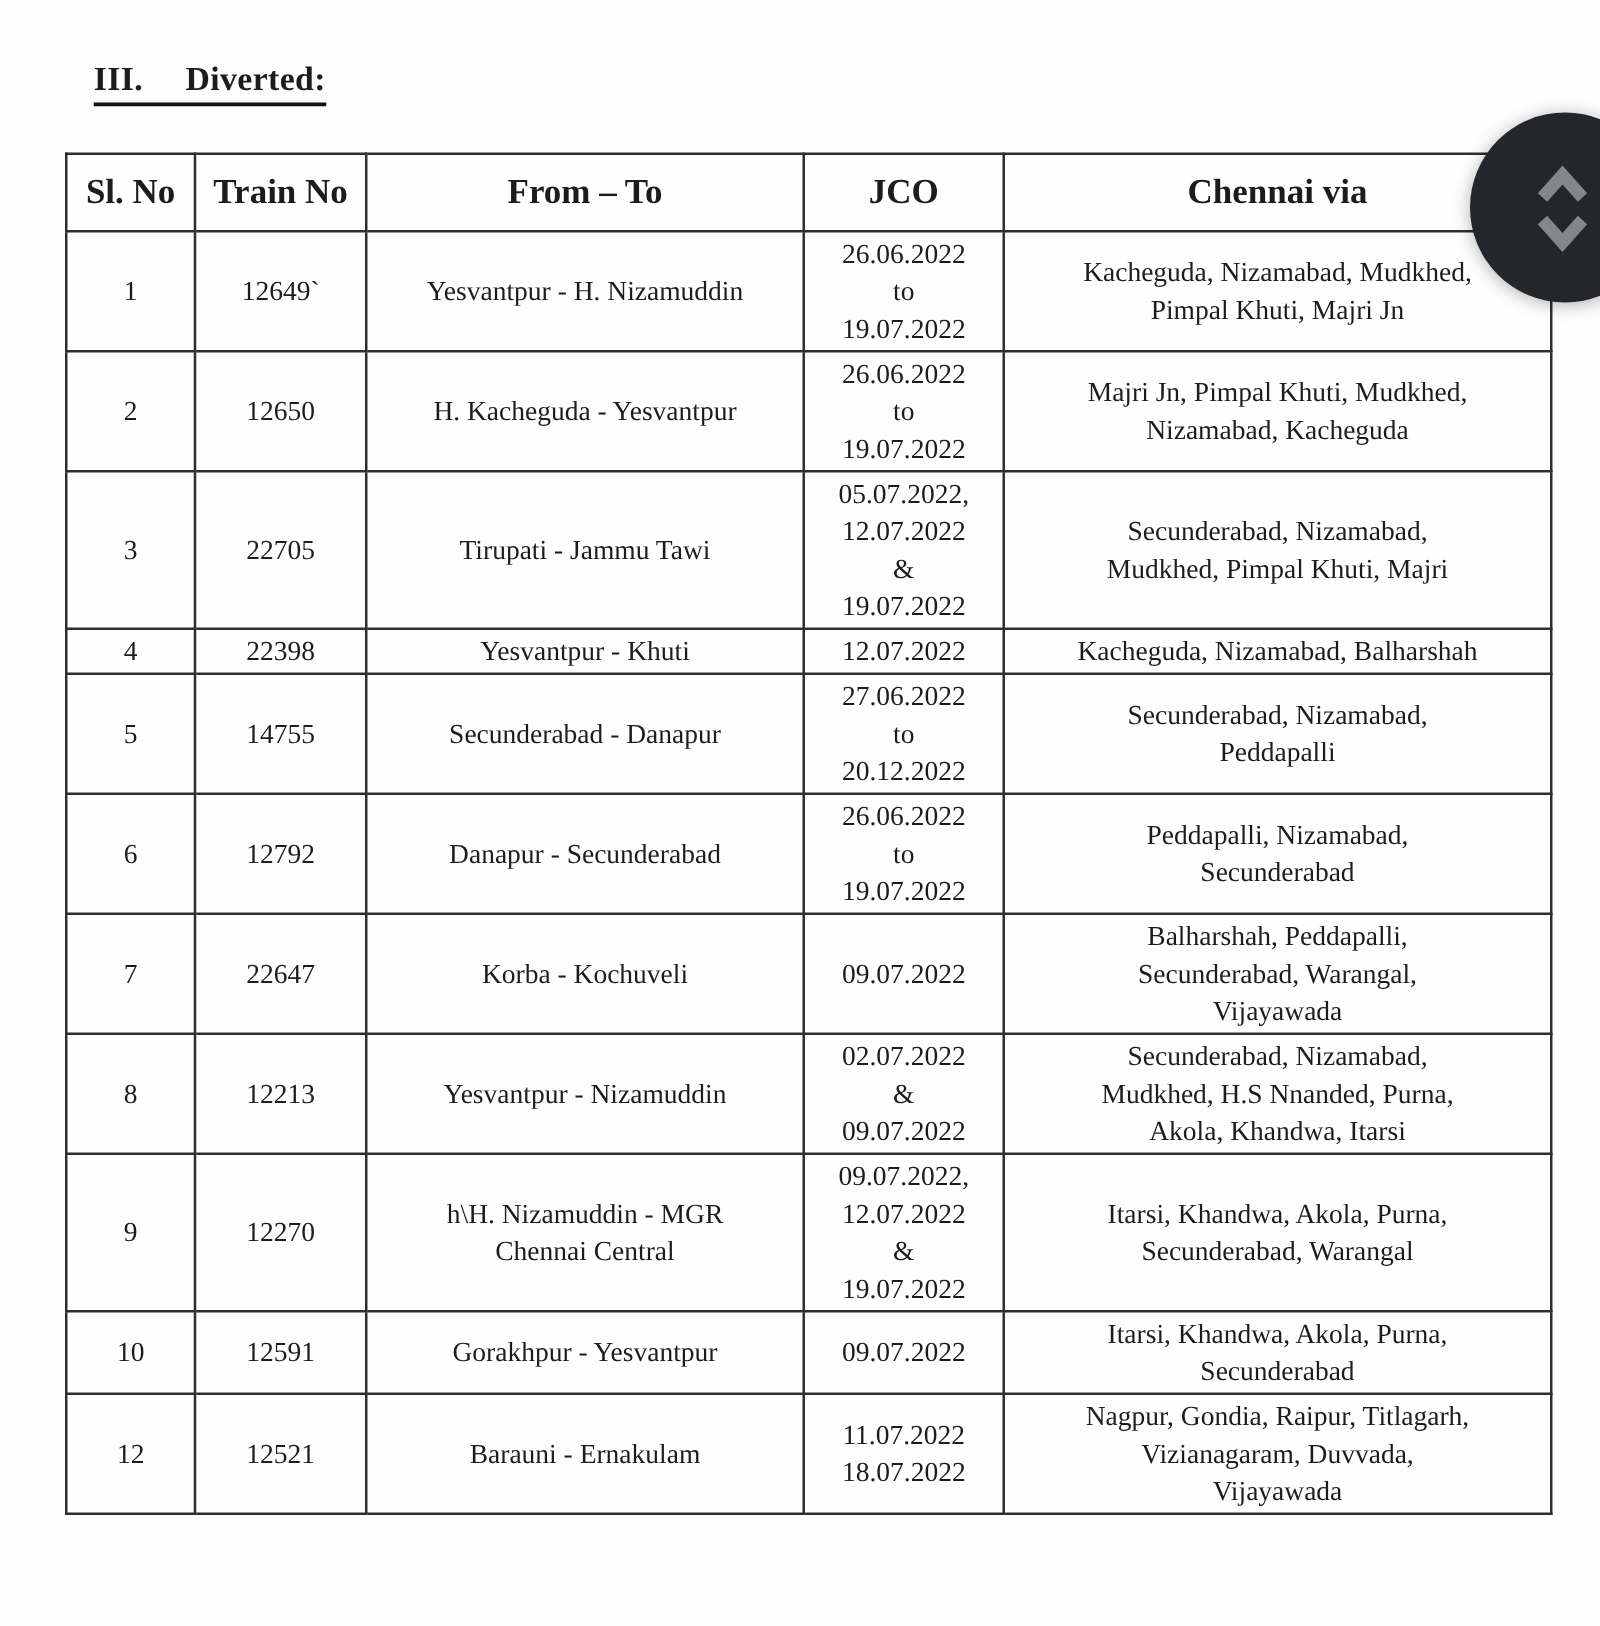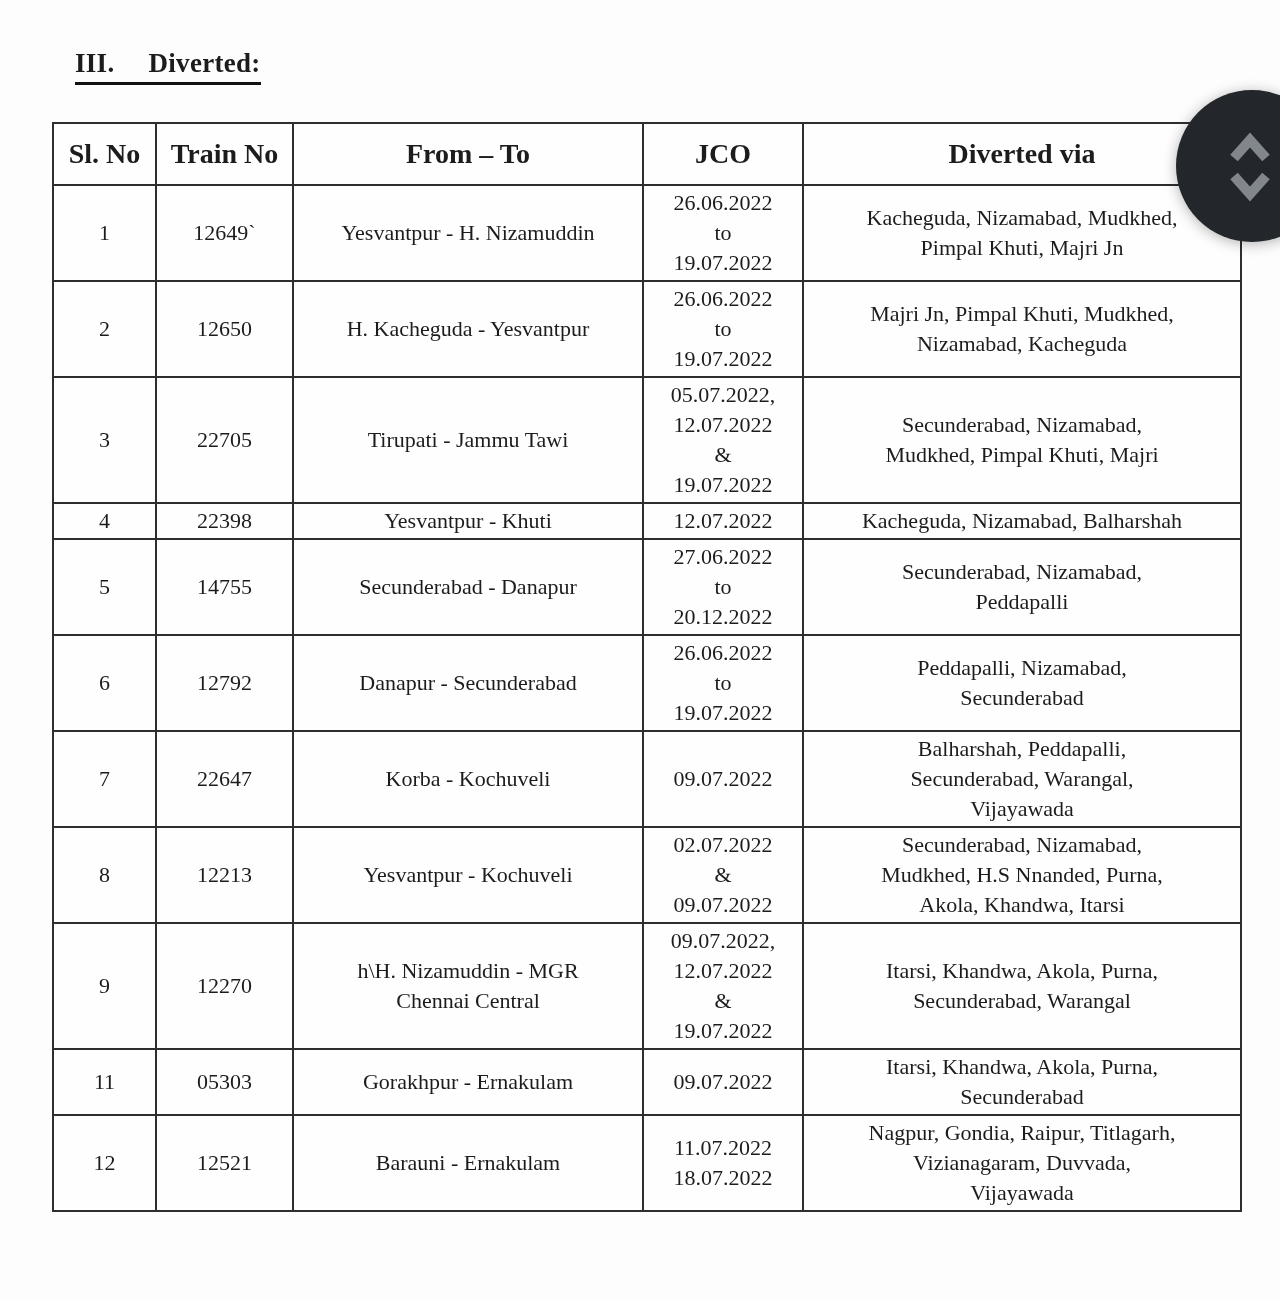--- a/index.html
+++ b/index.html
@@ -114,21 +114,21 @@
         <col class="c-ft">
         <col class="c-jco">
         <col class="c-via">
     </colgroup>
     <thead>
       <tr>
         <th>Sl. No</th>
         <th>Train No</th>
         <th>From – To</th>
         <th>JCO</th>
-        <th>Diverted via</th>
+        <th>Chennai via</th>
       </tr>
     </thead>
     <tbody>
 
     <tr>
         <td>1</td>
         <td>12649`</td>
         <td>Yesvantpur - H. Nizamuddin</td>
         <td>26.06.2022
 to
@@ -189,44 +189,44 @@
         <td>22647</td>
         <td>Korba - Kochuveli</td>
         <td>09.07.2022</td>
         <td>Balharshah, Peddapalli,
 Secunderabad, Warangal,
 Vijayawada</td>
       </tr>
         <tr>
         <td>8</td>
         <td>12213</td>
-        <td>Yesvantpur - Kochuveli</td>
+        <td>Yesvantpur - Nizamuddin</td>
         <td>02.07.2022
 &amp;
 09.07.2022</td>
         <td>Secunderabad, Nizamabad,
 Mudkhed, H.S Nnanded, Purna,
 Akola, Khandwa, Itarsi</td>
       </tr>
         <tr>
         <td>9</td>
         <td>12270</td>
         <td>h\H. Nizamuddin - MGR
 Chennai Central</td>
         <td>09.07.2022,
 12.07.2022
 &amp;
 19.07.2022</td>
         <td>Itarsi, Khandwa, Akola, Purna,
 Secunderabad, Warangal</td>
       </tr>
         <tr>
-        <td>11</td>
-        <td>05303</td>
-        <td>Gorakhpur - Ernakulam</td>
+        <td>10</td>
+        <td>12591</td>
+        <td>Gorakhpur - Yesvantpur</td>
         <td>09.07.2022</td>
         <td>Itarsi, Khandwa, Akola, Purna,
 Secunderabad</td>
       </tr>
         <tr>
         <td>12</td>
         <td>12521</td>
         <td>Barauni - Ernakulam</td>
         <td>11.07.2022
 18.07.2022</td>

